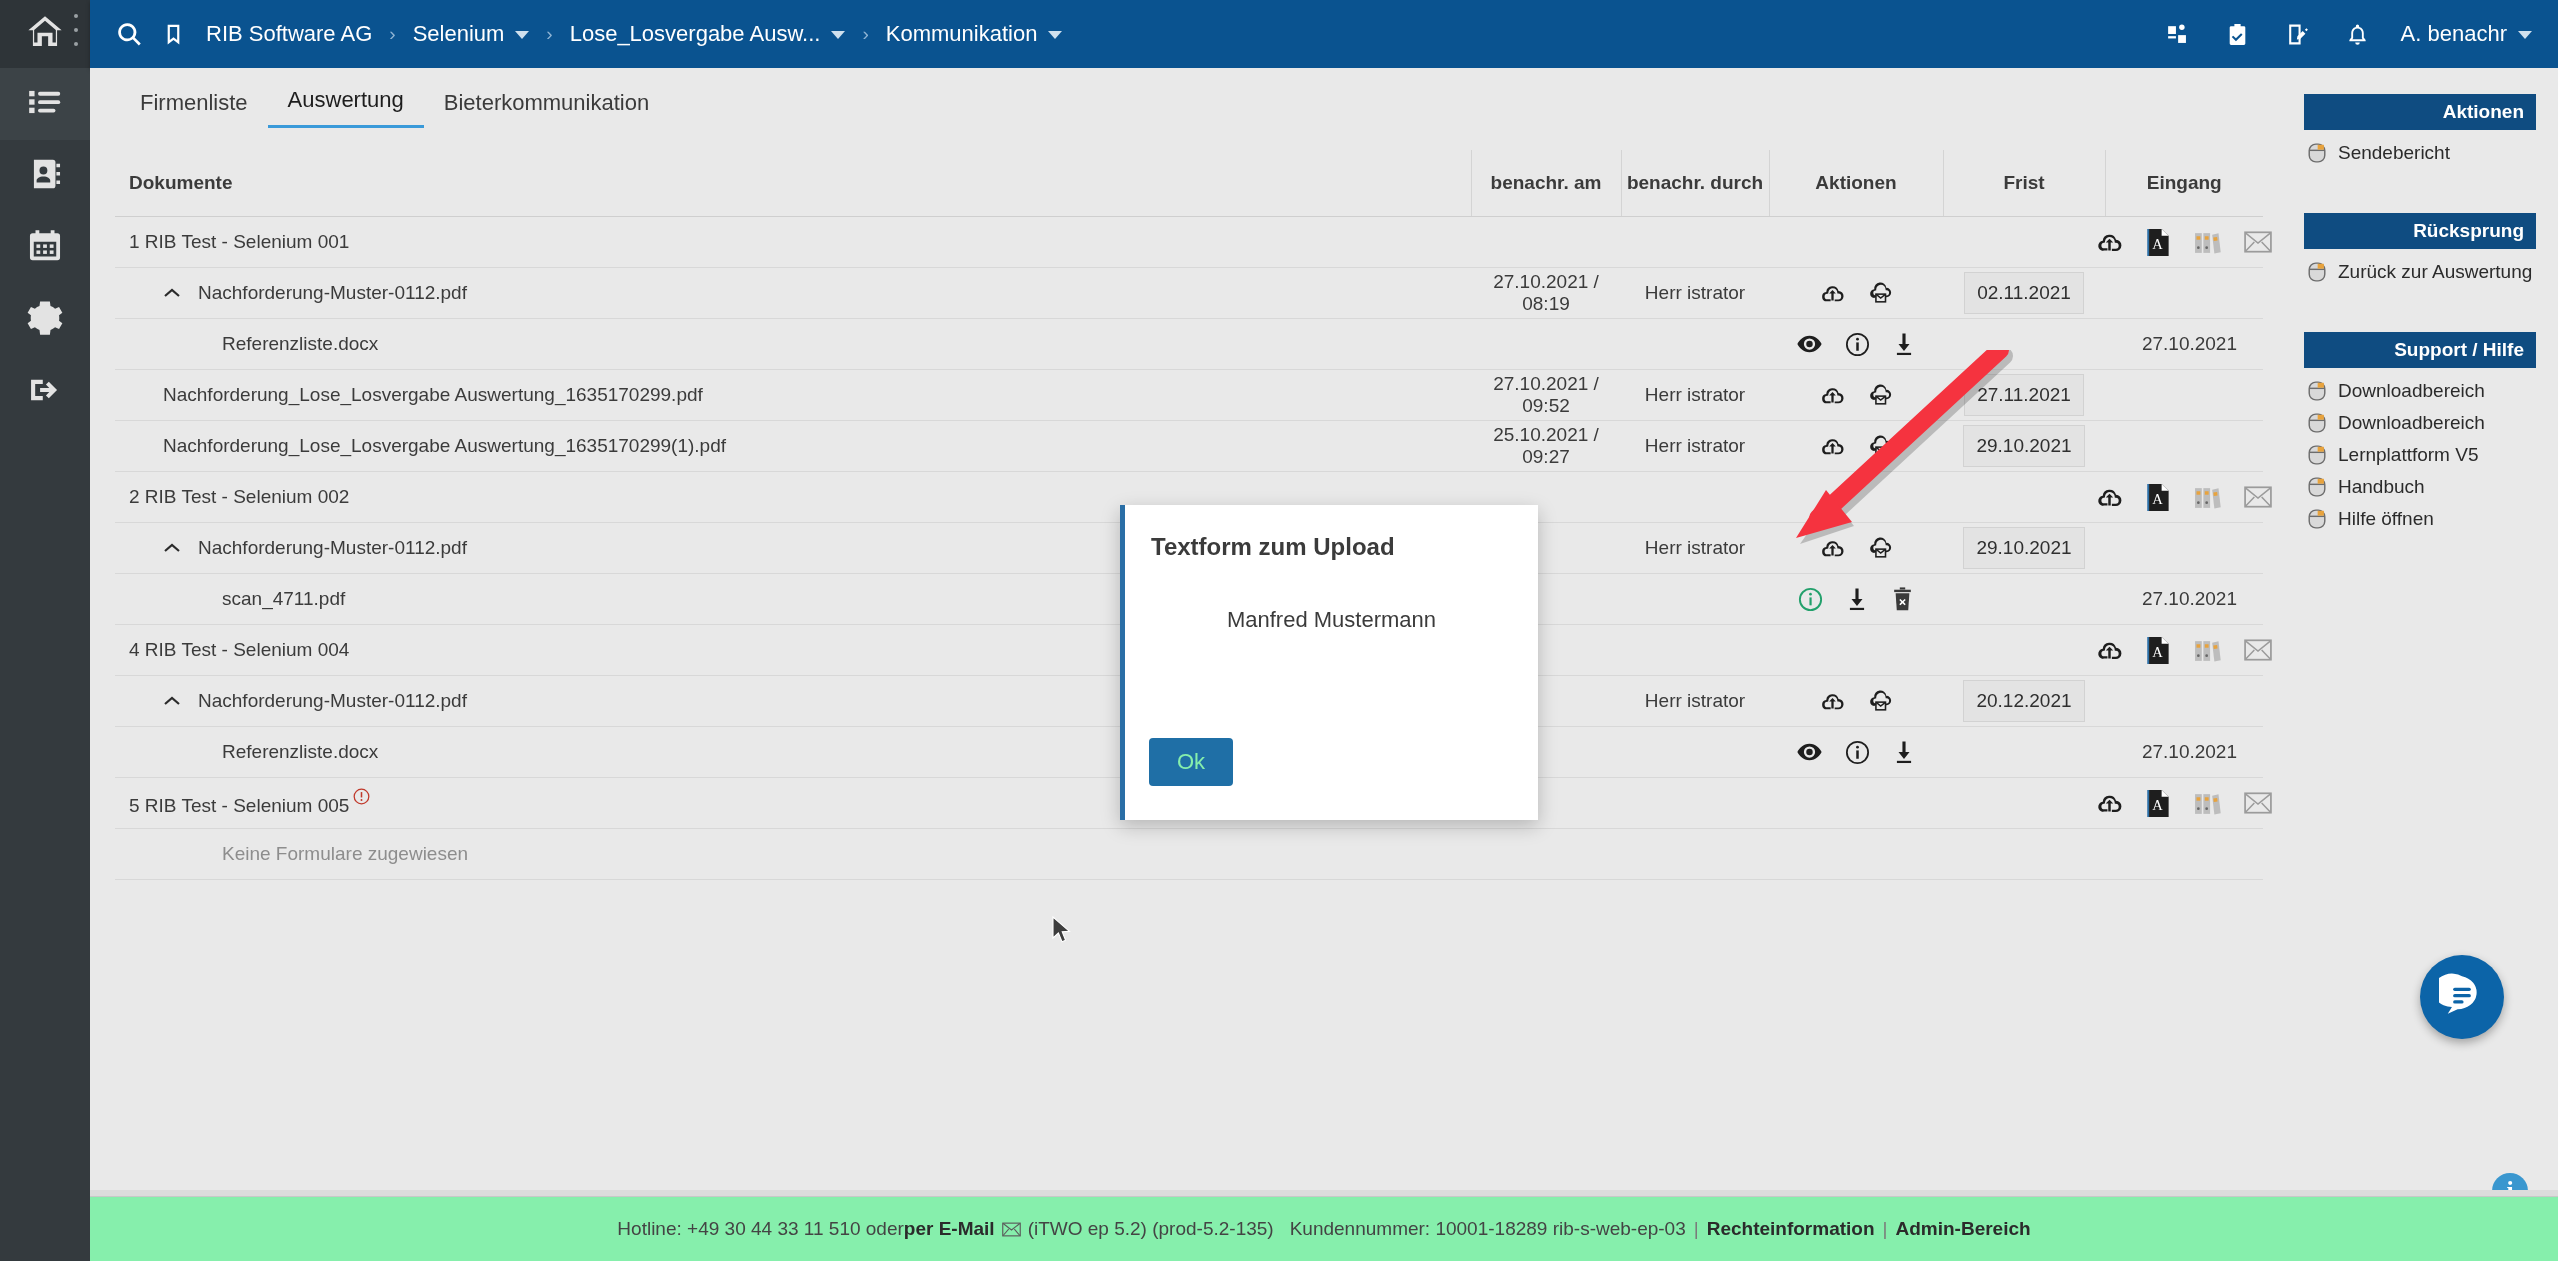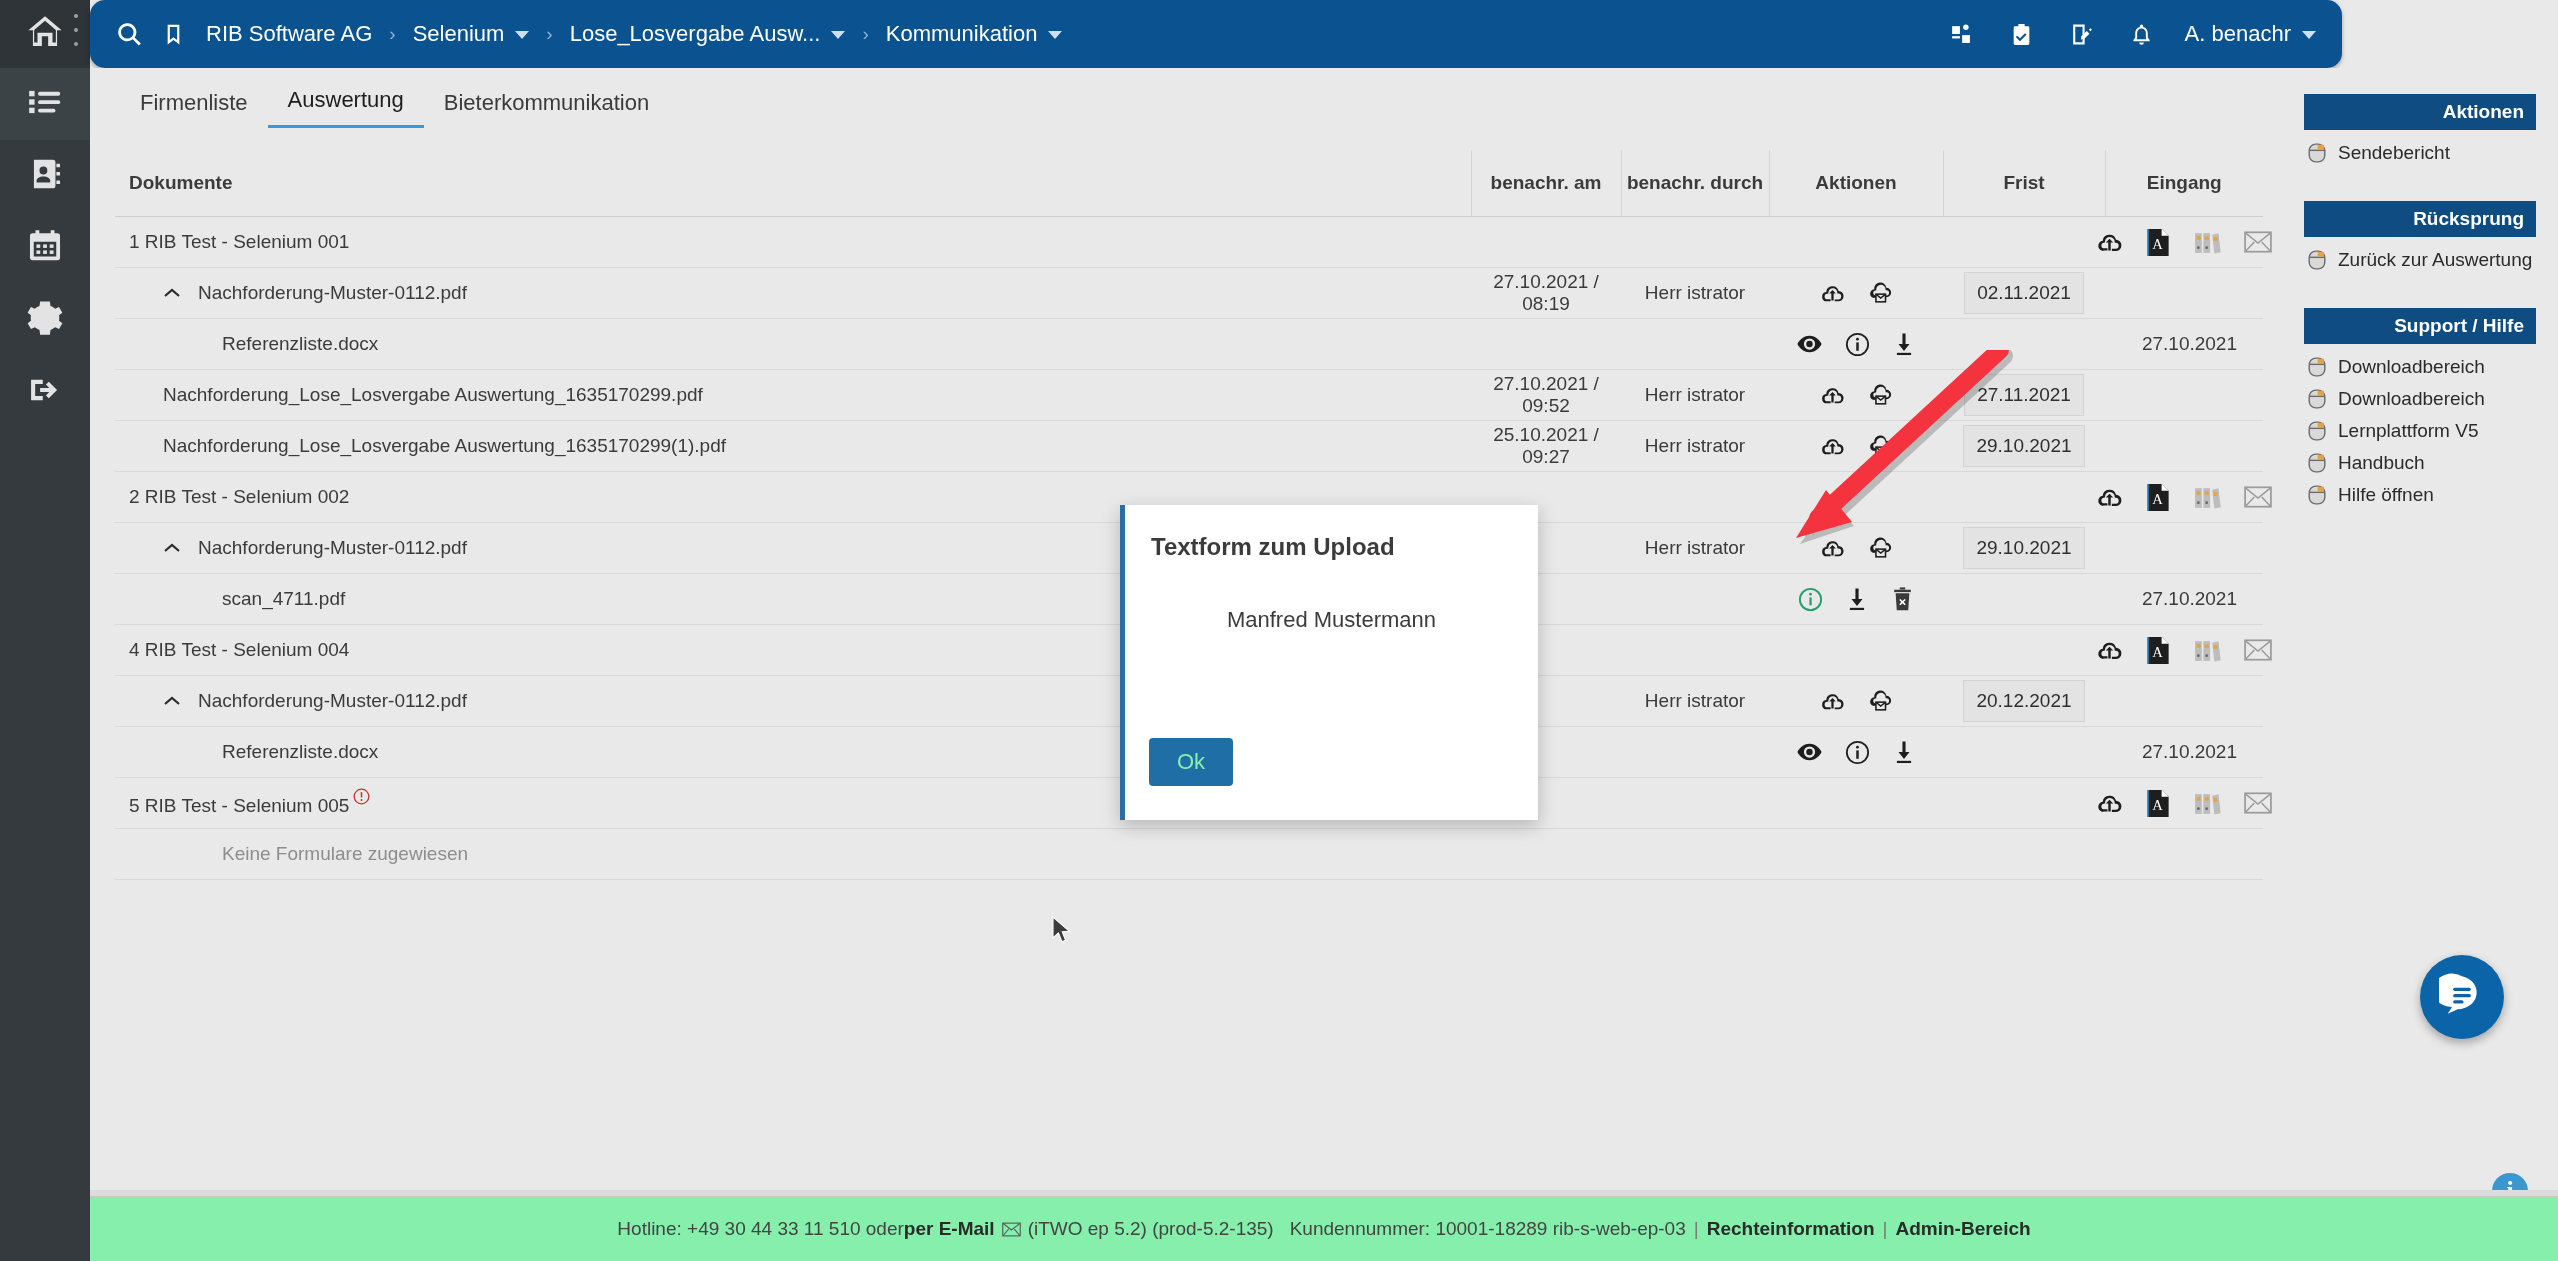--- a/index.html
+++ b/index.html
@@ -27,24 +27,23 @@
   .rail-item.active{background:#3c4347;}
   .rail-item svg,.rail-home svg{fill:#e3e3e3;}
   .rail-dots{
     position:absolute;left:72px;top:14px;width:8px;height:32px;
     display:flex;flex-direction:column;justify-content:space-between;align-items:center;
   }
   .rail-dots i{width:4px;height:4px;border-radius:50%;background:#9aa0a4;display:block;}
 
   
   .topbar{
-    position:absolute;left:90px;top:0;width:2252px;height:68px;
+    position:absolute;left:90px;top:0;width:2468px;height:68px;
     background:#0a5390;display:flex;align-items:center;
     box-shadow:0 2px 4px rgba(0,0,0,.3);
-    border-radius:15px;
   }
   .topbar svg{fill:#ffffff;}
   .tb-icon{width:34px;height:34px;display:flex;align-items:center;justify-content:center;cursor:pointer;}
   .crumb{
     color:#fff;font-size:22px;white-space:nowrap;cursor:pointer;
   }
   .crumb-sep{color:#8fb4d4;font-size:19px;margin:0 17px;}
   .caret{
     display:inline-block;width:0;height:0;margin-left:11px;
     border-left:7px solid transparent;border-right:7px solid transparent;
@@ -100,21 +99,21 @@
   .warn-badge{display:inline-block;vertical-align:super;margin-left:4px;}
 
   
   .right-panel{
     position:absolute;right:0;top:68px;width:268px;padding:26px 22px 0 14px;
   }
   .rp-head{
     background:#0f4c81;color:#fff;font-size:19px;font-weight:bold;text-align:right;
     padding:7px 12px;margin-bottom:7px;
   }
-  .rp-head.mt{margin-top:32px;}
+  .rp-head.mt{margin-top:44px;}
   .rp-item{
     display:flex;align-items:center;gap:12px;padding:5px 0 5px 4px;
     font-size:19px;color:#2b2b2b;cursor:pointer;white-space:nowrap;
   }
   .mouse-ico{width:18px;height:20px;flex:0 0 18px;}
 
   
   .modal{
     position:absolute;left:1072px;top:505px;width:418px;height:315px;
     background:#fff;border-left:5px solid #2a6ea6;

